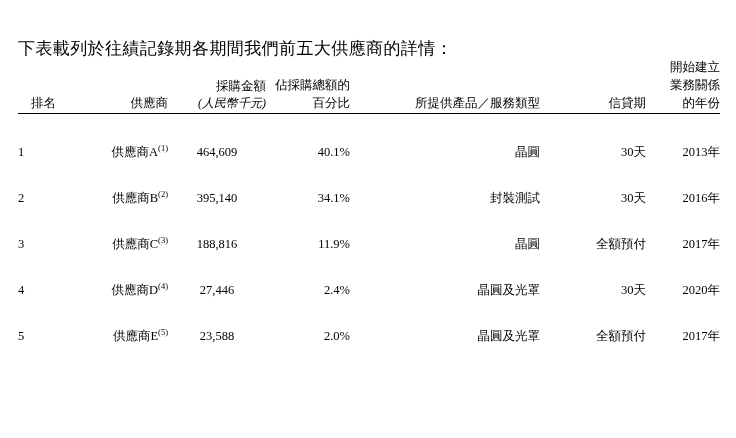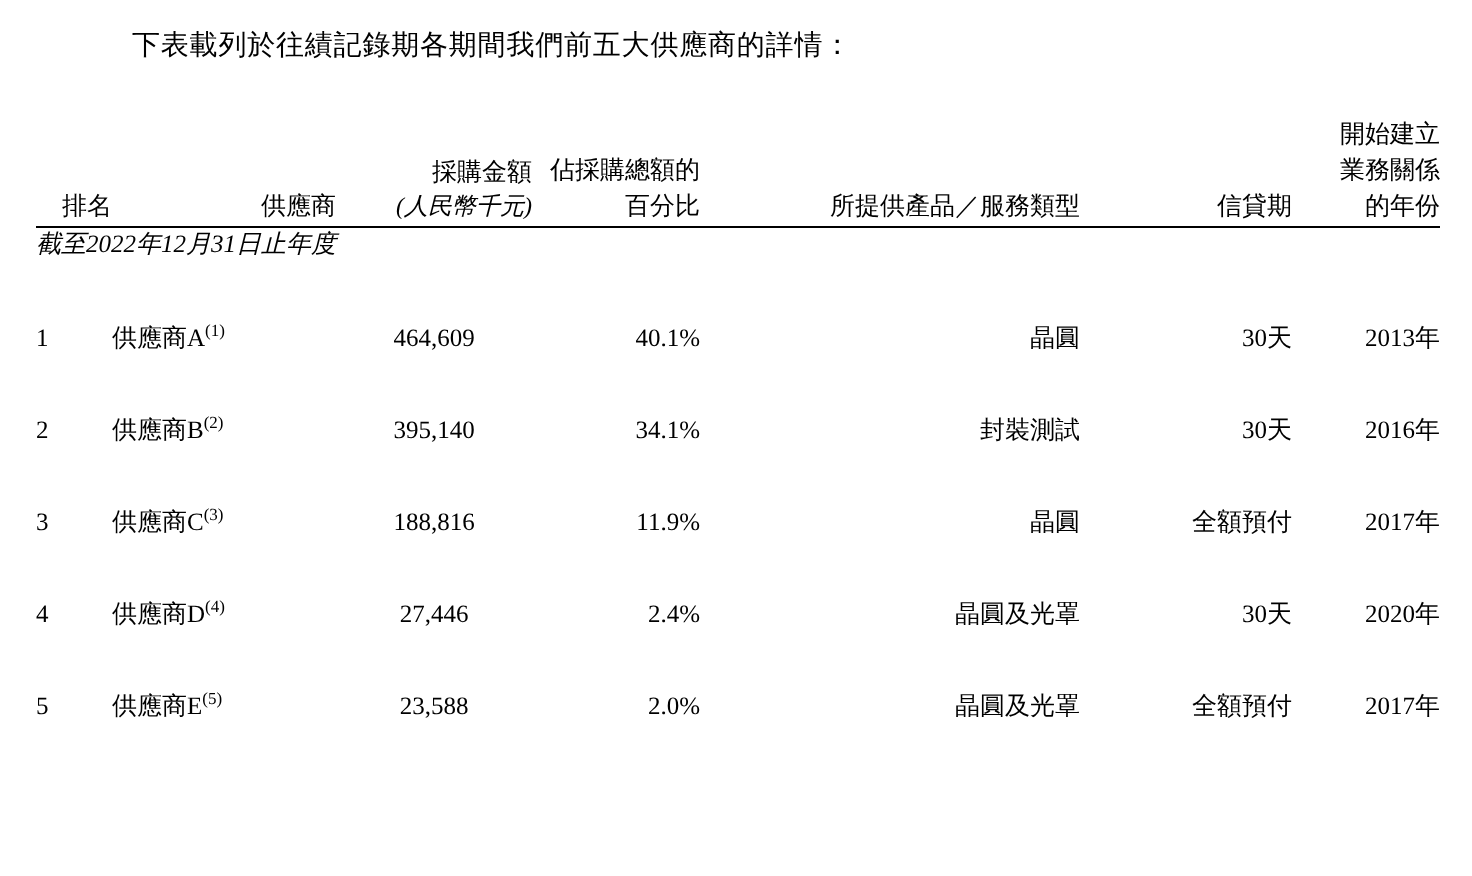--- a/index.html
+++ b/index.html
@@ -16,25 +16,24 @@
   }
   .page {
     position: relative;
     width: 736px;
     height: 438px;
     box-sizing: border-box;
   }
   .intro {
     position: absolute;
     left: 18px;
-    top: 0;
-    font-size: 14px;
+    top: 20px;
+    font-size: 17px;
     letter-spacing: 0.4px;
     white-space: nowrap;
-    margin-left: 48px;
   }
   table.supplier-table {
     position: absolute;
     left: 18px;
     top: 58px;
     width: 702px;
     border-collapse: collapse;
     font-size: 12.5px;
   }
   table.supplier-table td,
@@ -82,21 +81,21 @@
     padding-bottom: 2px;
     white-space: nowrap;
   }
 
   .data-row td {
     height: 46px;
     vertical-align: middle;
     line-height: 1.3;
   }
   .cell-rank { text-align: left; }
-  .cell-name { text-align: left; }
+  .cell-name { text-align: right; }
   .cell-amt  { text-align: center; padding-right: 4px; }
   .cell-pct  { text-align: right; padding-right: 6px; }
   .cell-type { text-align: right; padding-left: 18px; }
   .cell-credit { text-align: right; padding-left: 6px; }
   .cell-year { text-align: right; }
   sup {
     font-size: 8.5px;
     vertical-align: super;
     line-height: 0;
   }
@@ -144,23 +143,20 @@
           <span class="hdr-block">開始建立</span>
           <span class="hdr-block">業務關係</span>
           <span class="hdr-block">的年份</span>
         </td>
       </tr>
 
       <tr class="rule-row">
         <td colspan="7"></td>
       </tr>
 
-      <tr class="section-row">
-        <td colspan="7">截至2022年12月31日止年度</td>
-      </tr>
 
       <tr class="data-row">
         <td class="cell-rank">1</td>
         <td class="cell-name"><span>供應商A</span><sup>(1)</sup></td>
         <td class="cell-amt">464,609</td>
         <td class="cell-pct">40.1%</td>
         <td class="cell-type">晶圓</td>
         <td class="cell-credit">30天</td>
         <td class="cell-year">2013年</td>
       </tr>

